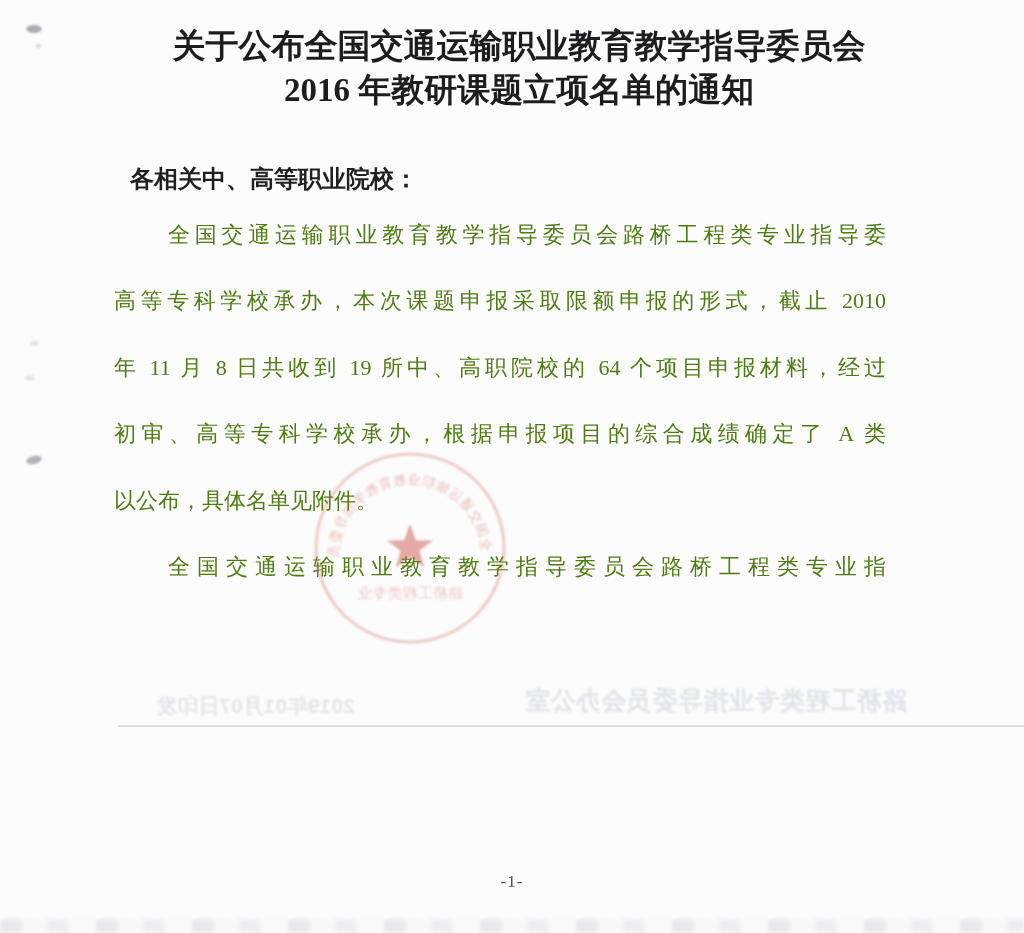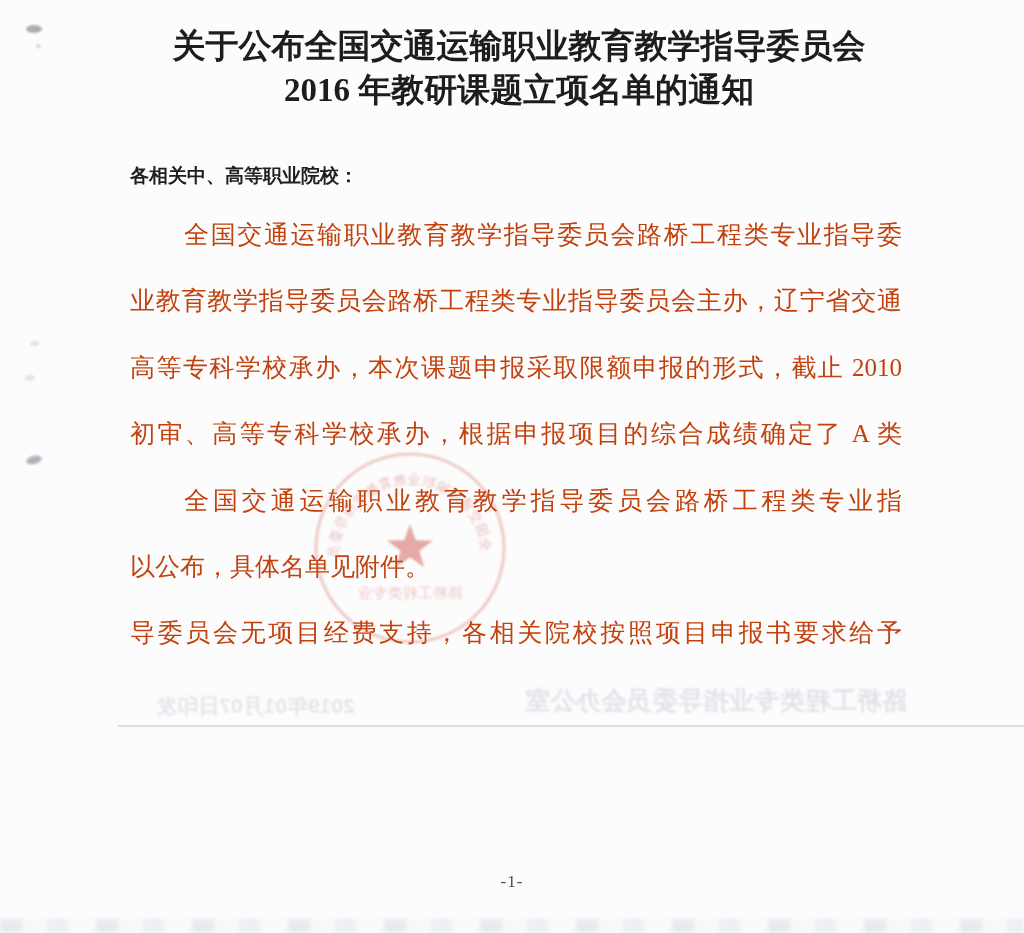--- a/index.html
+++ b/index.html
@@ -18,28 +18,28 @@
     font-weight:bold;
     font-size:33px;line-height:44px;
     color:#1d1d20;
     padding-left:14px;
   }
   
   .salutation{
     position:absolute;top:163px;left:130px;
     font-family:"Liberation Sans", sans-serif;
     font-weight:bold;
-    font-size:19px;
+    font-size:24px;
     color:#202023;
   }
   
   .body-block{
-    position:absolute;top:202px;left:130px;width:772px;
-    font-size:25px;line-height:66.4px;
-    color:#c2410c;
+    position:absolute;top:202px;left:114px;width:772px;
+    font-size:22px;line-height:66.4px;
+    color:#4d7c0f;
   }
   .line{
     height:66.4px;
     text-align:justify;
     text-align-last:justify;
     white-space:nowrap;
   }
   .line.indent{text-indent:54px;}
   .line.no-just{text-align-last:left;}
   
@@ -110,26 +110,25 @@
 
   <div class="title-block">
     <div>关于公布全国交通运输职业教育教学指导委员会</div>
     <div>2016 年教研课题立项名单的通知</div>
   </div>
 
   <div class="salutation">各相关中、高等职业院校：</div>
 
   <div class="body-block">
     <div class="line indent">全国交通运输职业教育教学指导委员会路桥工程类专业指导委</div>
-    <div class="line">业教育教学指导委员会路桥工程类专业指导委员会主办，辽宁省交通</div>
     <div class="line">高等专科学校承办，本次课题申报采取限额申报的形式，截止 2010</div>
+    <div class="line">年 11 月 8 日共收到 19 所中、高职院校的 64 个项目申报材料，经过</div>
     <div class="line">初审、高等专科学校承办，根据申报项目的综合成绩确定了 A 类</div>
+    <div class="line no-just">以公布，具体名单见附件。</div>
     <div class="line indent">全国交通运输职业教育教学指导委员会路桥工程类专业指</div>
-    <div class="line no-just">以公布，具体名单见附件。</div>
-    <div class="line">导委员会无项目经费支持，各相关院校按照项目申报书要求给予</div>
   </div>
 
   <svg class="seal" viewBox="0 0 200 200" width="200" height="200">
     <circle cx="100" cy="100" r="94" fill="none" stroke="rgba(205,80,66,0.32)" stroke-width="3"></circle>
     <path id="seal-arc" d="M 28,108 A 72,72 0 0 1 172,108" fill="none"></path>
     <text font-family="Liberation Serif, serif" font-size="13" fill="rgba(203,78,64,0.42)" letter-spacing="1">
       <textPath href="#seal-arc" startOffset="2%">全国交通运输职业教育教学指导委员会</textPath>
     </text>
     <polygon points="100,76 105.8,92.2 123,92.4 109.3,102.7 114.3,119.2 100,109.2 85.7,119.2 90.7,102.7 77,92.4 94.2,92.2" fill="rgba(200,70,58,0.5)"></polygon>
     <text x="100" y="150" text-anchor="middle" font-family="Liberation Serif, serif" font-size="15" fill="rgba(203,78,64,0.34)">路桥工程类专业</text>

